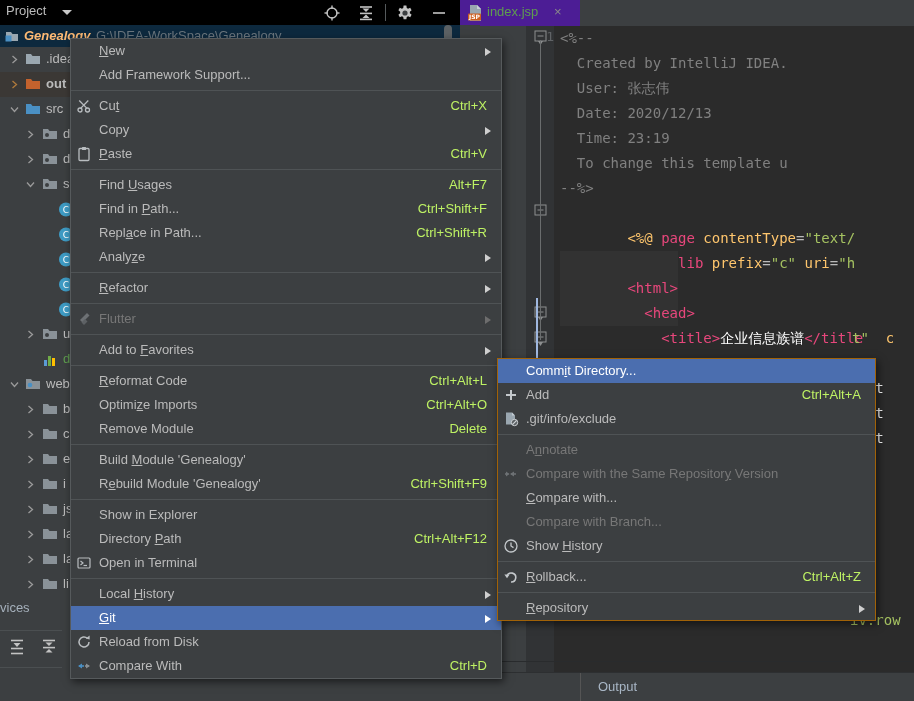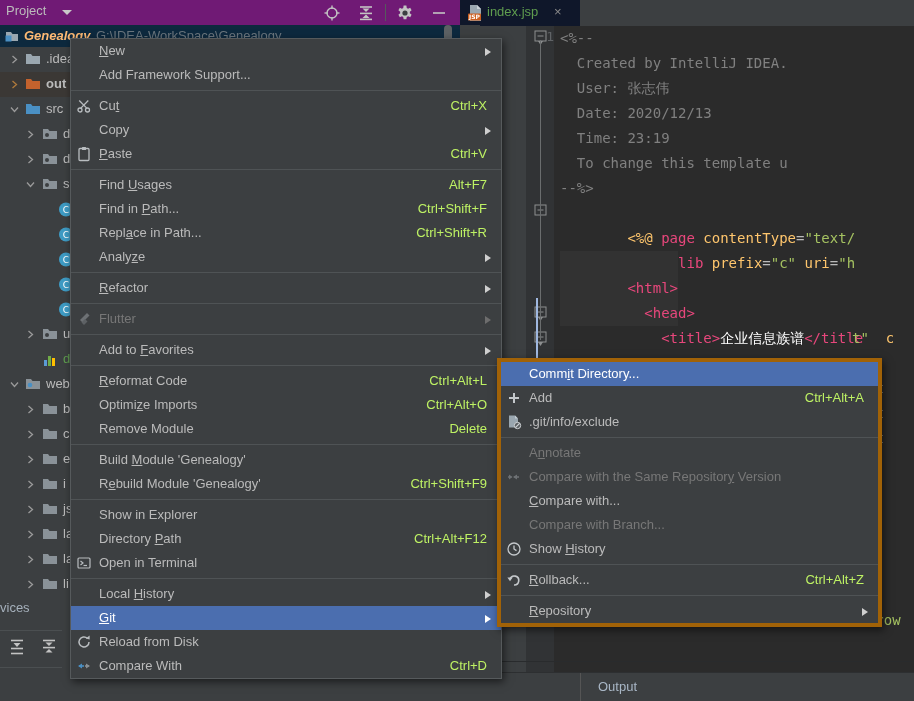--- a/index.html
+++ b/index.html
@@ -7,34 +7,34 @@
     width:914px;height:701px;overflow:hidden;position:relative;
     background:#3c3f41;
     font-family:"Liberation Sans","DejaVu Sans",sans-serif;
     font-size:13px;color:#bbbbbb;
     -webkit-font-smoothing:antialiased;
   }
   
   #ide{position:absolute;inset:0;background:#3c3f41;}
 
   
-  #toolbar{position:absolute;left:0;top:0;width:914px;height:25px;background:#701a75;}
+  #toolbar{position:absolute;left:0;top:0;width:914px;height:25px;background:#000000;}
   #tool-title{position:absolute;left:6px;top:3px;font-size:13px;color:#bbbbbb;}
   #tool-caret{position:absolute;left:62px;top:10px;width:0;height:0;
     border-left:5px solid transparent;border-right:5px solid transparent;border-top:5px solid #c8c8c8;}
   .tb-ico{position:absolute;top:4px;width:18px;height:18px;cursor:pointer;}
   #tb-locate{left:323px;}
   #tb-collapse{left:357px;}
   #tb-sep{position:absolute;left:385px;top:4px;width:1px;height:17px;background:#555a5c;}
   #tb-gear{left:396px;}
   #tb-min{left:430px;}
 
   
   #tab-strip{position:absolute;left:460px;top:0;width:454px;height:26px;background:#3c3f41;}
-  #tab-active{position:absolute;left:0;top:0;width:120px;height:26px;background:#0f172a;}
+  #tab-active{position:absolute;left:0;top:0;width:120px;height:26px;background:#4c1d95;}
   #tab-icon{position:absolute;left:8px;top:5px;width:15px;height:16px;}
   #tab-label{position:absolute;left:27px;top:4px;font-size:13px;color:#5f9d4f;}
   #tab-close{position:absolute;left:94px;top:4px;font-size:13px;color:#8a8a8a;cursor:pointer;}
 
   
   #project-pane{position:absolute;left:0;top:25px;width:480px;height:676px;background:#3c3f41;overflow:hidden;}
   #proj-root{position:absolute;left:0;top:0;width:460px;height:22px;background:#0d293e;}
   #proj-root-icon{position:absolute;left:5px;top:4px;width:14px;height:14px;}
   #proj-root-name{position:absolute;left:24px;top:3px;font-weight:bold;color:#fdba74;font-size:13px;font-style:italic;}
   #proj-root-path{position:absolute;left:96px;top:3px;color:#6a757d;font-size:13px;}
@@ -88,21 +88,21 @@
   .mi .acc{position:absolute;right:14px;top:0;font-size:13px;color:#bef264;}
   .mi .sub{position:absolute;right:10px;top:9px;width:0;height:0;
     border-top:4px solid transparent;border-bottom:4px solid transparent;border-left:6px solid #cfcfcf;}
   .mi.dis .sub{border-left-color:#6d6d6d;}
   .mi .mico{position:absolute;left:5px;top:4px;width:16px;height:16px;}
   .msep{height:1px;background:#4f5355;margin:3px 0;}
   .u{text-decoration:underline;}
 
   
   #ctx2{position:absolute;left:497px;top:358px;width:377px;
-    background:#3c3f41;border:4px solid #a16207;box-shadow:2px 3px 8px rgba(0,0,0,.55);}
+    background:#3c3f41;border:1px solid #a16207;box-shadow:2px 3px 8px rgba(0,0,0,.55);}
 
   svg{display:block;}
 </style>
 </head>
 <body>
 
 <div id="ide">
 
   <div id="toolbar">
     <span id="tool-title">Project</span>

